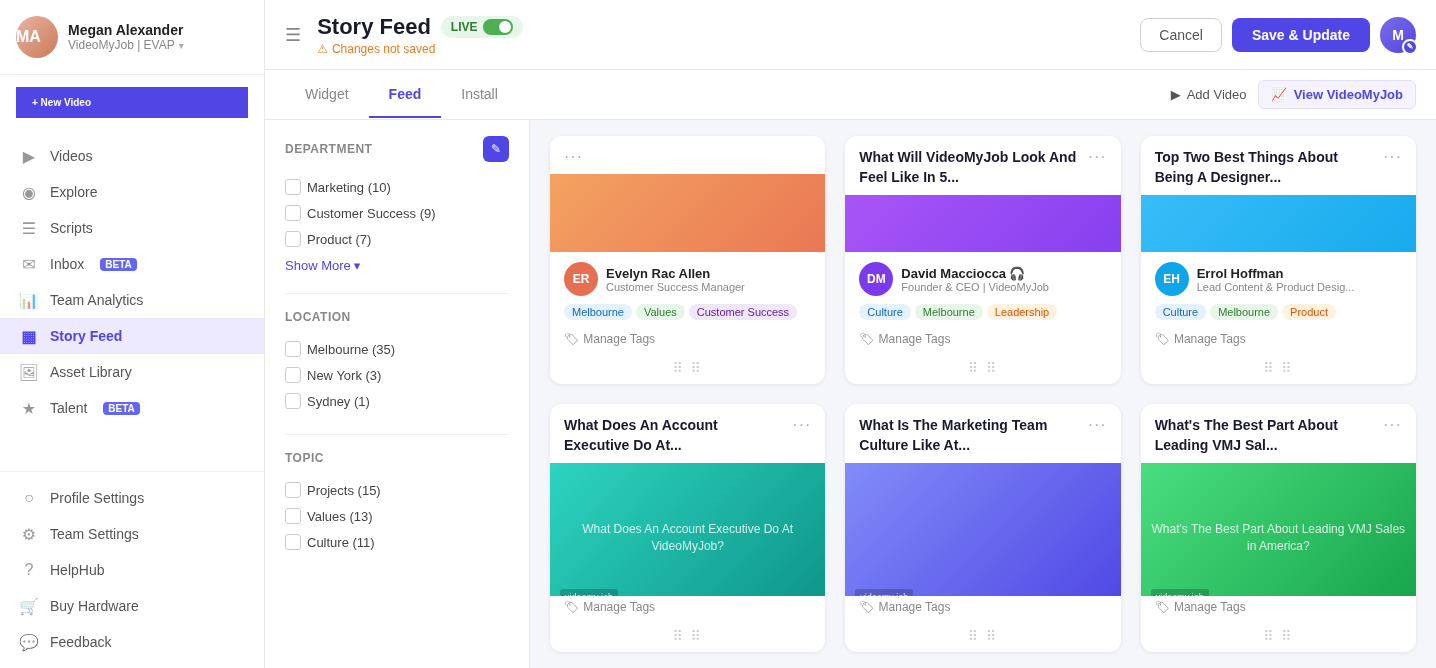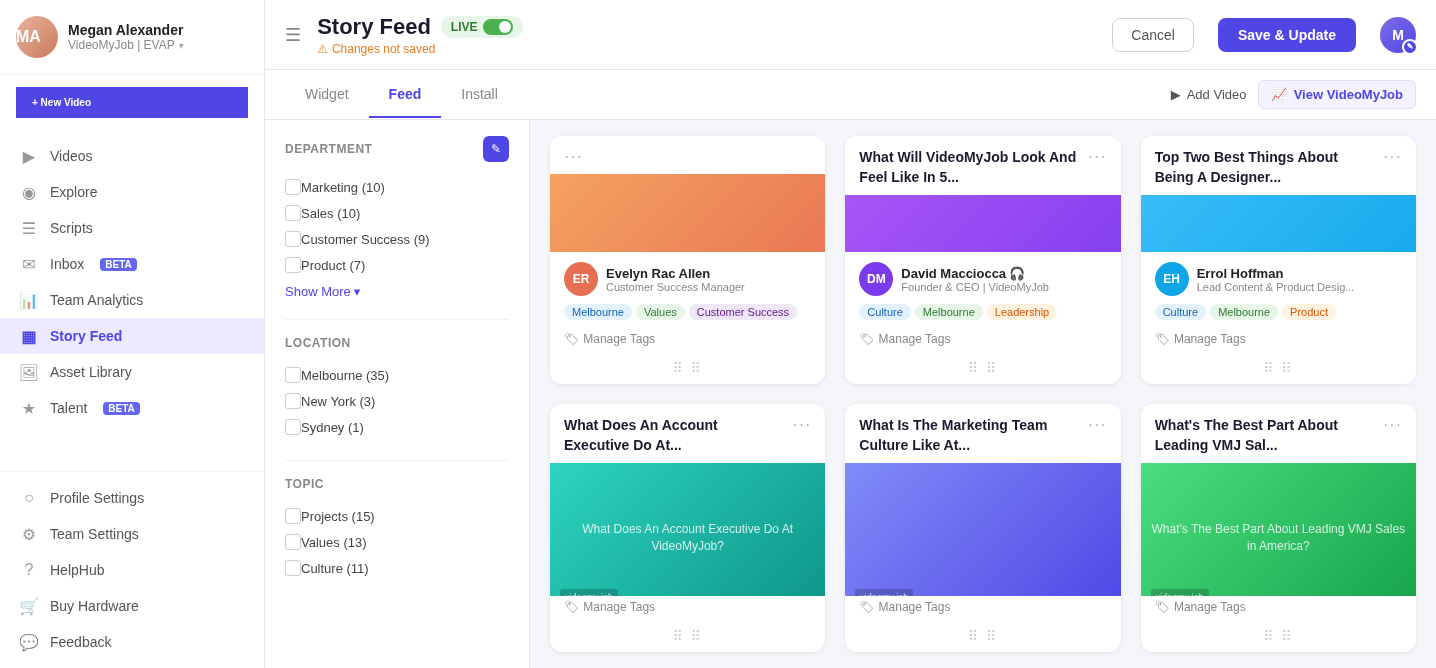--- a/index.html
+++ b/index.html
@@ -127,21 +127,21 @@
       right: 2px; top: 2px;
     }
     .not-saved {
       font-size: 12px;
       color: #e67e22;
       display: flex;
       align-items: center;
       gap: 4px;
       margin-top: 2px;
     }
-    .topbar-actions { display: flex; align-items: center; gap: 24px; }
+    .topbar-actions { display: flex; align-items: center; gap: 10px; }
     .cancel-btn {
       background: #fff;
       border: 1px solid #d0d0d0;
       border-radius: 8px;
       padding: 8px 18px;
       font-size: 14px;
       font-weight: 500;
       color: #555;
       cursor: pointer;
     }
@@ -241,21 +241,21 @@
       color: #fff; font-size: 12px; cursor: pointer;
     }
     .filter-item {
       display: flex;
       align-items: center;
       justify-content: space-between;
       padding: 5px 0;
       font-size: 13px;
       color: #444;
     }
-    .filter-item-label { display: flex; align-items: center; }
+    .filter-item-label { display: flex; align-items: center; gap: 6px; }
     .checkbox {
       width: 16px; height: 16px;
       border: 1.5px solid #ccc;
       border-radius: 3px;
       background: #fff;
       flex-shrink: 0;
     }
     .show-more {
       color: #4f46e5;
       font-size: 13px;
@@ -520,26 +520,20 @@
         </div>
         <div class="filter-item">
           <span class="filter-item-label">
             <div class="checkbox"></div>
             <span>Marketing (10)</span>
           </span>
         </div>
         <div class="filter-item">
           <span class="filter-item-label">
             <div class="checkbox"></div>
-            <span>Sales (10)</span>
-          </span>
-        </div>
-        <div class="filter-item">
-          <span class="filter-item-label">
-            <div class="checkbox"></div>
             <span>Customer Success (9)</span>
           </span>
         </div>
         <div class="filter-item">
           <span class="filter-item-label">
             <div class="checkbox"></div>
             <span>Product (7)</span>
           </span>
         </div>
         <div class="show-more">

